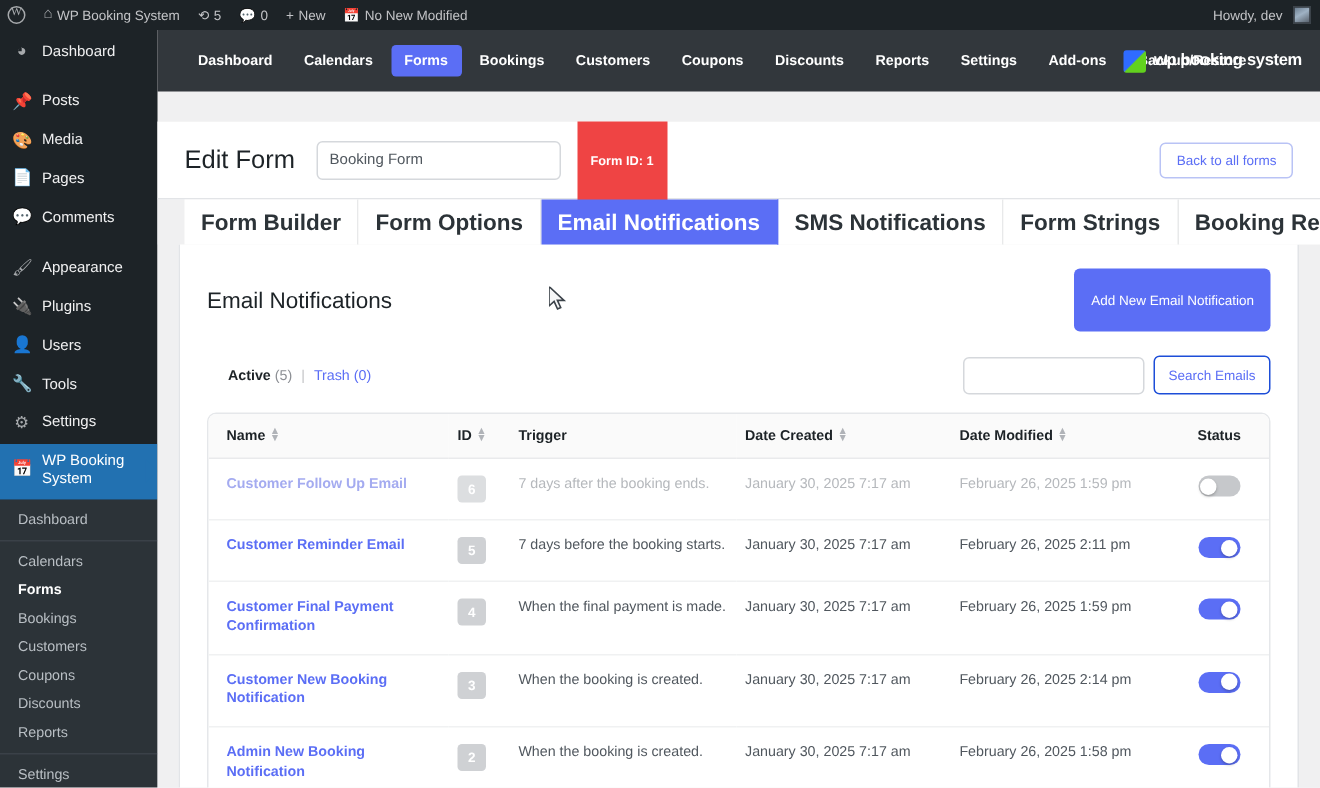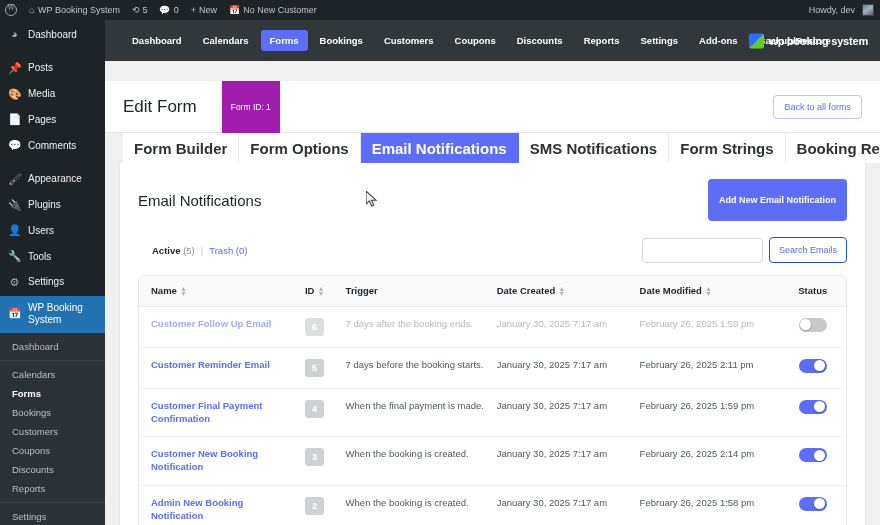--- a/index.html
+++ b/index.html
@@ -108,22 +108,22 @@
   }
   .form-head h1 {
     font-size: 17px; font-weight: normal; color: #1d2327; margin-right: 14px;
   }
   .title-input {
     width: 163px; height: 26px; border: 1px solid #d5d8dc; border-radius: 4px;
     padding: 0 8px; font-size: 10px; color: #50575e; background: #fff;
     font-family: "Liberation Sans", sans-serif;
   }
   .formid-badge {
-    margin-left: 11px; background: #a21caf; color: #fff;
-    font-size: 8.5px; font-weight: normal; padding: 24px 9px; border-radius: 3px;
+    margin-left: 11px; background: #ef4444; color: #fff;
+    font-size: 8.5px; font-weight: bold; padding: 24px 9px; border-radius: 3px;
   }
   .back-btn {
     margin-left: auto; border: 1px solid #b9c3f5; color: #5b6ef5;
     background: #fff; font-size: 9px; padding: 6px 10px; border-radius: 4px;
     white-space: nowrap;
   }
 
   
   .tabs-row {
     height: 30px; display: flex; align-items: stretch;
@@ -140,21 +140,21 @@
   .card {
     margin: 0 14px; background: #fff; border: 1px solid #e2e4e7;
     border-top: none; height: 382px; overflow: hidden;
   }
   .card-head {
     display: flex; align-items: center; padding: 16px 18px 0 18px;
   }
   .card-head h2 { font-size: 15px; font-weight: normal; color: #1d2327; }
   .add-btn {
     margin-left: auto; background: #5b6ef5; color: #fff;
-    font-size: 9px; font-weight: bold; padding: 16px 11px; border-radius: 4px;
+    font-size: 9px; font-weight: normal; padding: 16px 11px; border-radius: 4px;
     white-space: nowrap;
   }
   .filter-row {
     display: flex; align-items: center; padding: 16px 18px 0 32px;
     font-size: 9.5px;
   }
   .f-active { color: #1d2327; font-weight: bold; }
   .f-count { color: #8c8f94; font-weight: normal; }
   .f-pipe { color: #c3c4c7; margin: 0 6px; }
   .f-trash { color: #5b6ef5; }
@@ -240,21 +240,21 @@
   <div class="ab-item">
     <span class="ab-ico">💬</span>
     <span>0</span>
   </div>
   <div class="ab-item">
     <span class="ab-ico">+</span>
     <span>New</span>
   </div>
   <div class="ab-item">
     <span class="ab-ico">📅</span>
-    <span>No New Customer</span>
+    <span>No New Modified</span>
   </div>
   <div class="ab-spacer"></div>
   <div class="ab-item">
     <span>Howdy, dev</span>
     <span class="avatar-sq"></span>
   </div>
 </div>
 
 <div id="sidebar">
 
@@ -341,20 +341,21 @@
   <div class="pb-logo">
     <span class="pb-logo-sq"></span>
     <span class="pb-logo-txt">wp booking system</span>
   </div>
 </div>
 
 <div id="content">
 
   <div class="form-head">
     <h1>Edit Form</h1>
+    <input class="title-input" value="Booking Form" style="">
     <span class="formid-badge">Form ID: 1</span>
     <span class="back-btn">Back to all forms</span>
   </div>
 
   <div class="tabs-row">
     <span class="tab">Form Builder</span>
     <span class="tab">Form Options</span>
     <span class="tab sel">Email Notifications</span>
     <span class="tab">SMS Notifications</span>
     <span class="tab">Form Strings</span>

